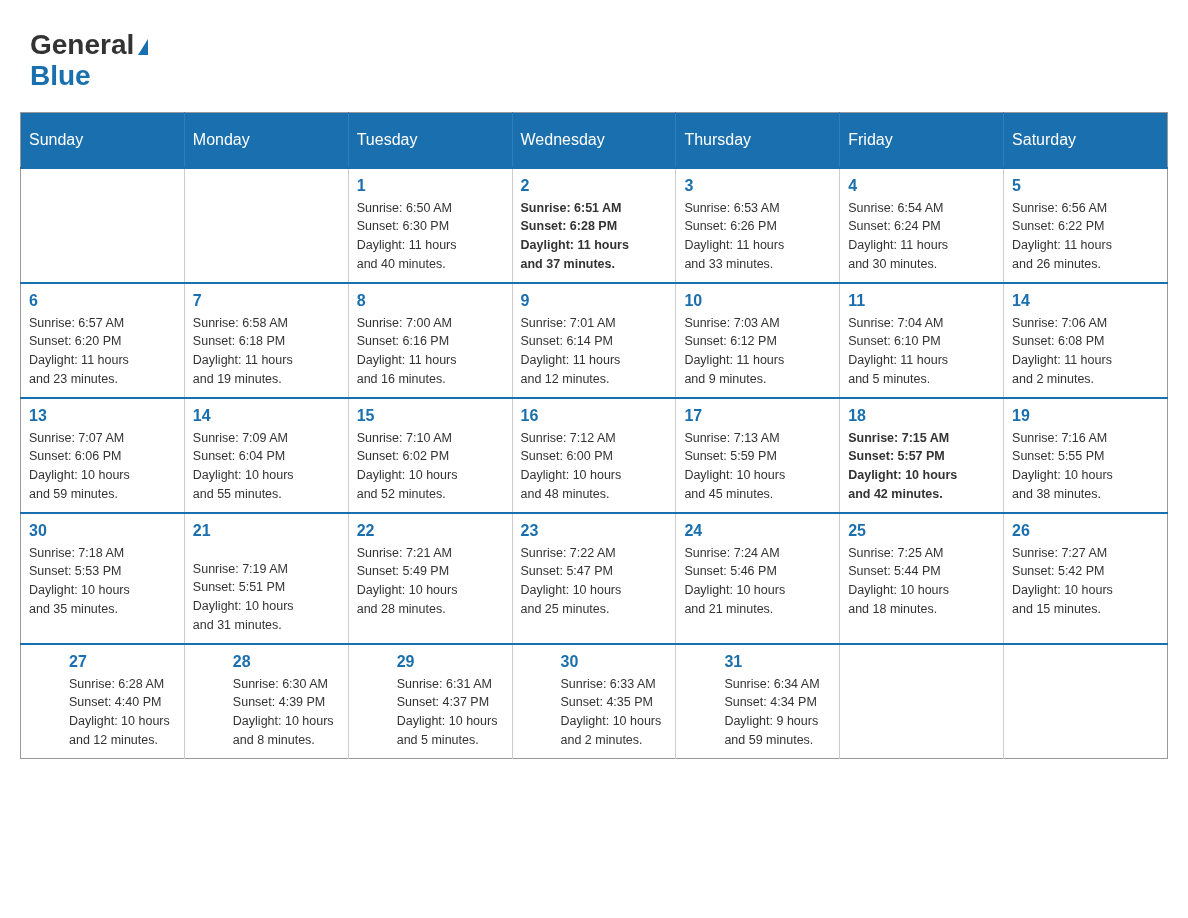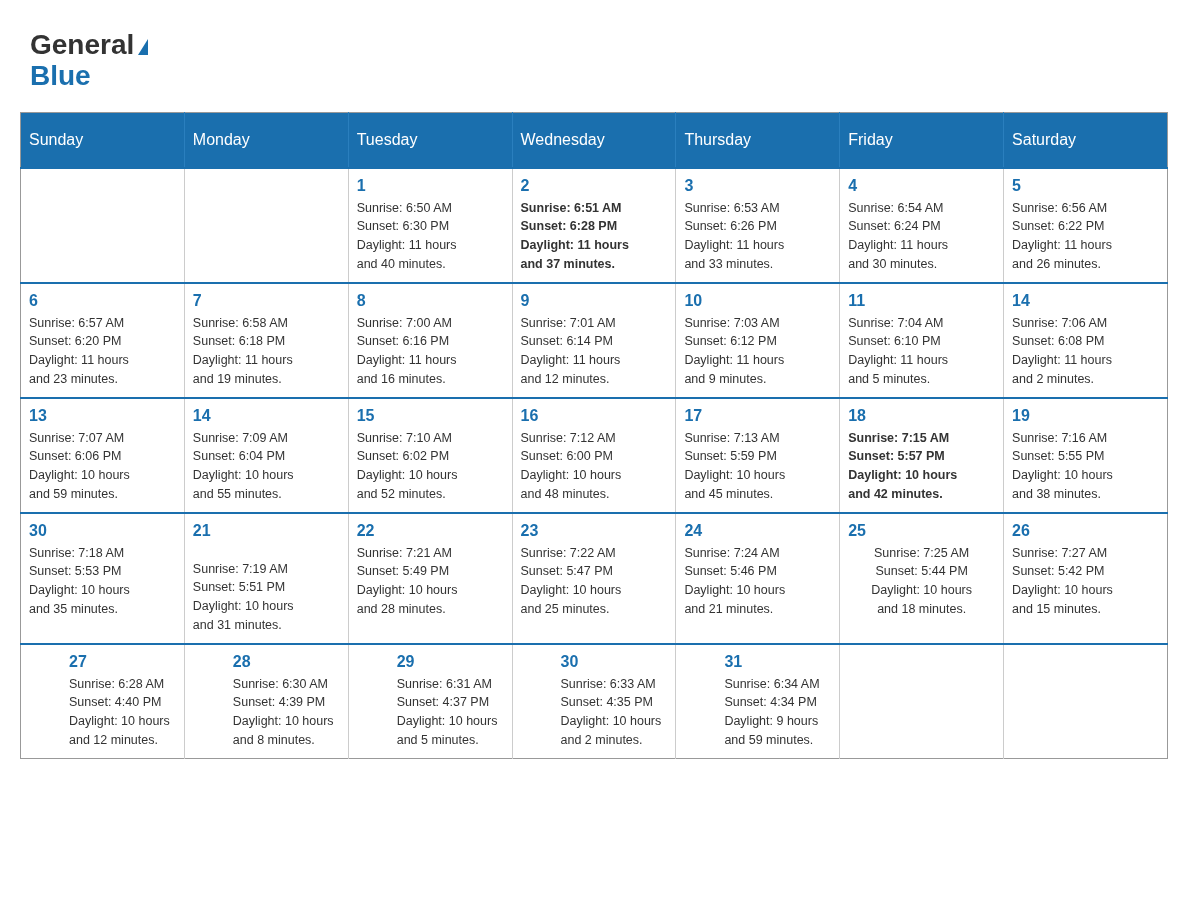--- a/index.html
+++ b/index.html
@@ -293,21 +293,21 @@
         </td>
         <td>
           <span class="day-number">24</span>
           <div class="day-info" style="white-space: pre-line;">Sunrise: 7:24 AM
 Sunset: 5:46 PM
 Daylight: 10 hours
 and 21 minutes.</div>
         </td>
         <td>
           <span class="day-number">25</span>
-          <div class="day-info" style="white-space: pre-line; text-align: center;">Sunrise: 7:25 AM
+          <div class="day-info" style="white-space: pre-line;">Sunrise: 7:25 AM
 Sunset: 5:44 PM
 Daylight: 10 hours
 and 18 minutes.</div>
         </td>
         <td>
           <span class="day-number">26</span>
           <div class="day-info" style="white-space: pre-line;">Sunrise: 7:27 AM
 Sunset: 5:42 PM
 Daylight: 10 hours
 and 15 minutes.</div>

